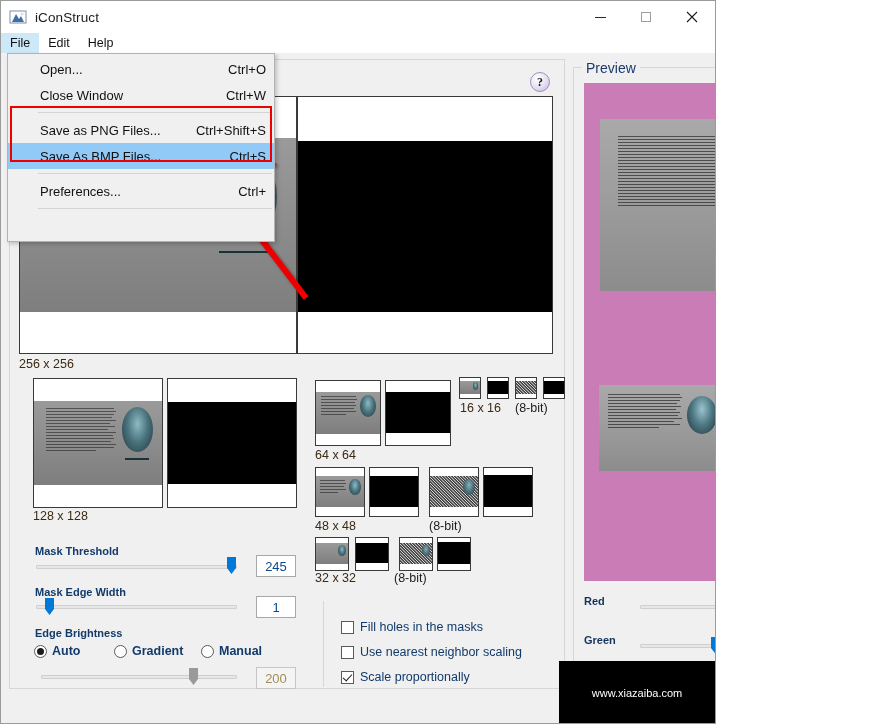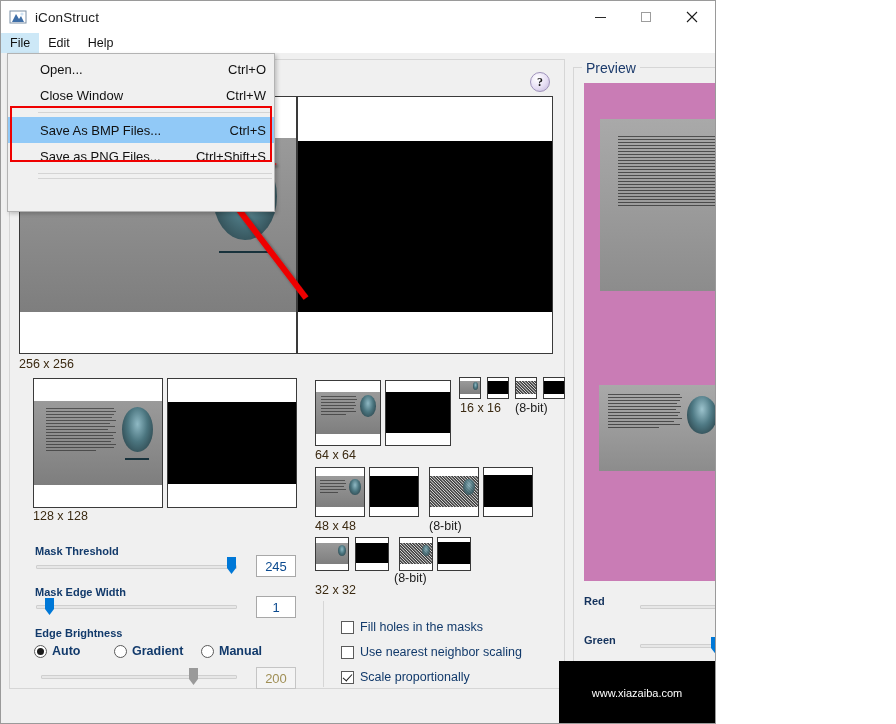--- a/index.html
+++ b/index.html
@@ -436,21 +436,21 @@
       <div class="page" style="background:transparent;">
         <div class="portrait" style="left:68%; top:22%; width:25%; height:34%; opacity:.85;"></div>
       </div>
     </div>
   </div>
   <div class="thumb" style="left:436px; top:536px; width:34px; height:34px;">
     <div class="blackmask">
         <div class="blk" style="top:14%; height:66%;"></div>
       </div>
   </div>
-  <div class="sizelabel" style="left:314px; top:582px;">32 x 32</div>
+  <div class="sizelabel" style="left:314px; top:570px;">32 x 32</div>
   <div class="bitlabel" style="left:393px; top:570px;">(8-bit)</div>
 
   <div class="ctl-label" style="left:34px; top:544px;">Mask Threshold</div>
   <div class="track" style="left:35px; top:564px; width:201px;"></div>
   <div class="thumbmark" style="left:226px; top:556px;"></div>
   <div class="numbox" style="left:255px; top:554px; width:40px; height:22px;text-align:right;">245</div>
 
   <div class="ctl-label" style="left:34px; top:585px;">Mask Edge Width</div>
   <div class="track" style="left:35px; top:604px; width:201px;"></div>
   <div class="thumbmark" style="left:44px; top:597px;"></div>
@@ -601,29 +601,33 @@
   <div class="dropdown">
     <div class="dd-row">
       <span class="dd-label">Open...</span>
       <span class="dd-accel">Ctrl+O</span>
     </div>
     <div class="dd-row">
       <span class="dd-label">Close Window</span>
       <span class="dd-accel">Ctrl+W</span>
     </div>
     <div class="dd-sep"></div>
+    <div class="dd-row">
+      <span class="dd-label">Save as PNG Files...</span>
+      <span class="dd-accel">Ctrl+Shift+S</span>
+    </div>
     <div class="dd-row sel">
       <span class="dd-label">Save As BMP Files...</span>
       <span class="dd-accel">Ctrl+S</span>
     </div>
+    <div class="dd-sep"></div>
     <div class="dd-row">
-      <span class="dd-label">Save as PNG Files...</span>
-      <span class="dd-accel">Ctrl+Shift+S</span>
-    </div>
-    <div class="dd-sep"></div>
+      <span class="dd-label">Preferences...</span>
+      <span class="dd-accel">Ctrl+</span>
+    </div>
     <div class="dd-sep"></div>
     <div class="dd-row">
       <span class="dd-label"></span>
       <span class="dd-accel"></span>
     </div>
 
     <div class="dd-highlight" style="top:52px; height:56px;"></div>
   </div>
 
   <svg id="annot" viewBox="0 0 896 724">

